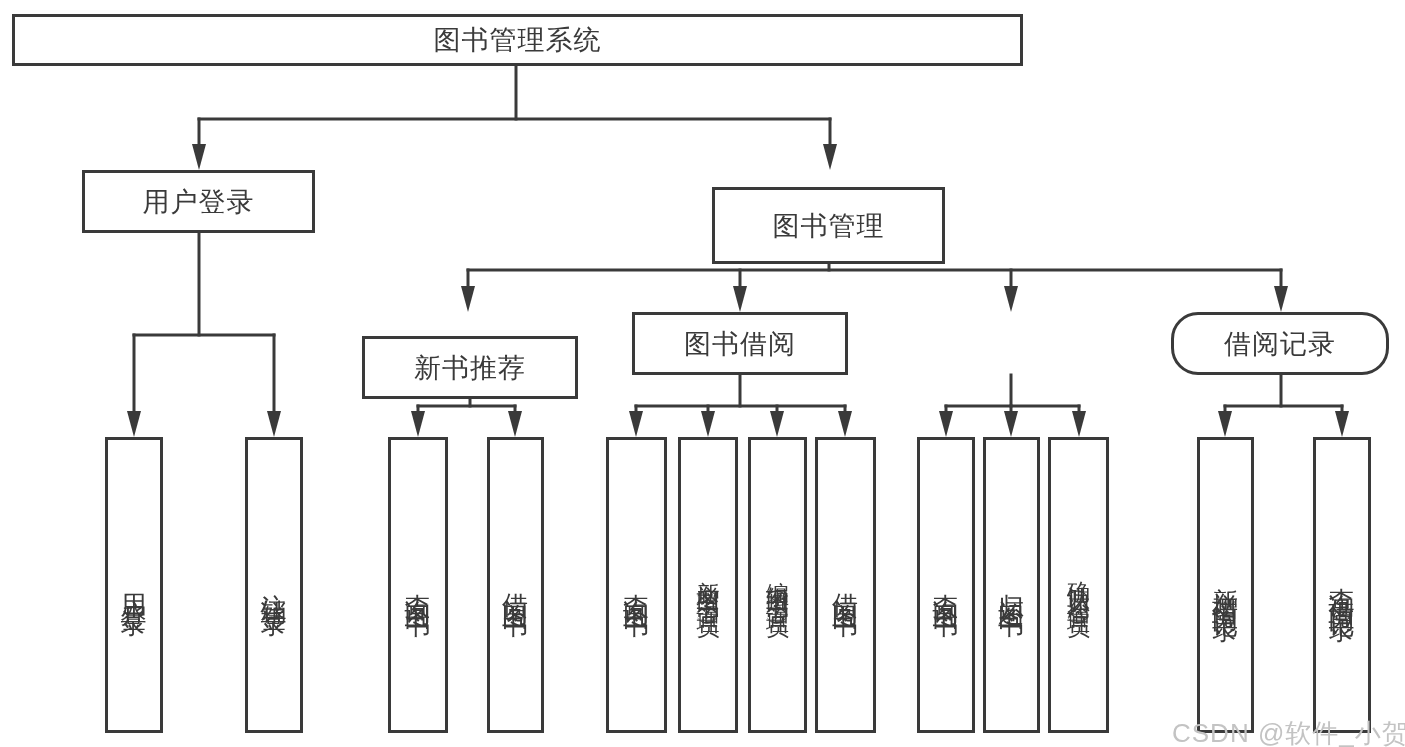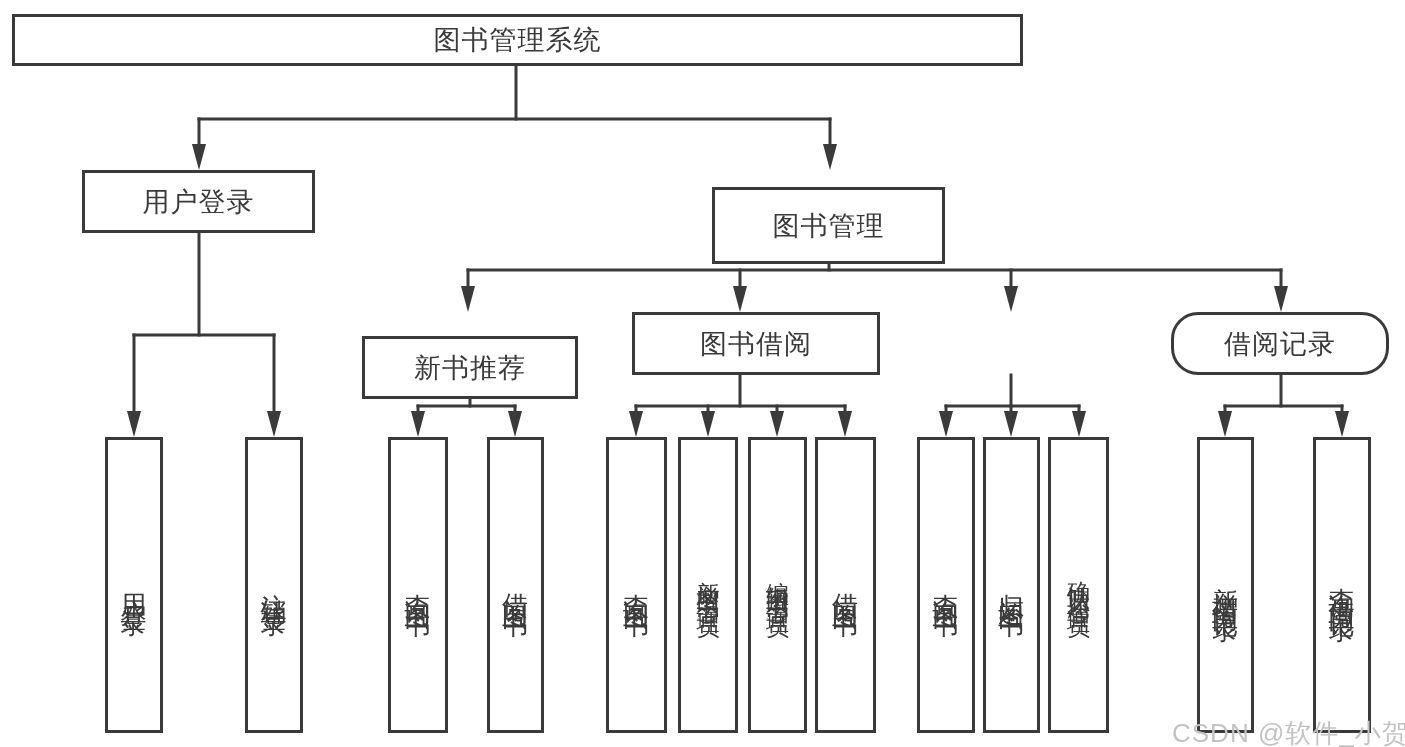--- a/index.html
+++ b/index.html
@@ -100,21 +100,21 @@
       <path d="M1342 406 V413" stroke="#3a3a3a" stroke-width="3" fill="none" stroke-linecap="square"></path>
       <polygon points="1335,411 1349,411 1342,437" fill="#3a3a3a"></polygon>
     </svg>
 
   <div class="node h-node" style="left:12px;top:14px;width:1011px;height:52px;">图书管理系统</div>
 
   <div class="node h-node" style="left:82px;top:170px;width:233px;height:63px;">用户登录</div>
   <div class="node h-node" style="left:712px;top:170px;width:233px;height:77px;margin-top:17px;">图书管理</div>
 
   <div class="node h-node" style="left:362px;top:312px;width:216px;height:63px;margin-top:24px;">新书推荐</div>
-  <div class="node h-node" style="left:632px;top:312px;width:248px;height:63px;">图书借阅</div>
+  <div class="node h-node" style="left:632px;top:312px;width:216px;height:63px;">图书借阅</div>
   <div class="node h-node" style="left:1171px;top:312px;width:218px;height:63px;border-radius:27px;">借阅记录</div>
 
   <div class="node v-node" style="left:105px;top:437px;width:58px;height:296px;">用户登录</div>
   <div class="node v-node" style="left:245px;top:437px;width:58px;height:296px;">注销登录</div>
 
   <div class="node v-node" style="left:388px;top:437px;width:60px;height:296px;">查询图书</div>
   <div class="node v-node" style="left:487px;top:437px;width:57px;height:296px;">借阅图书</div>
 
   <div class="node v-node" style="left:606px;top:437px;width:61px;height:296px;">查询图书</div>
   <div class="node v-node small" style="left:678px;top:437px;width:60px;height:296px;">新增图书（管理员）</div>

